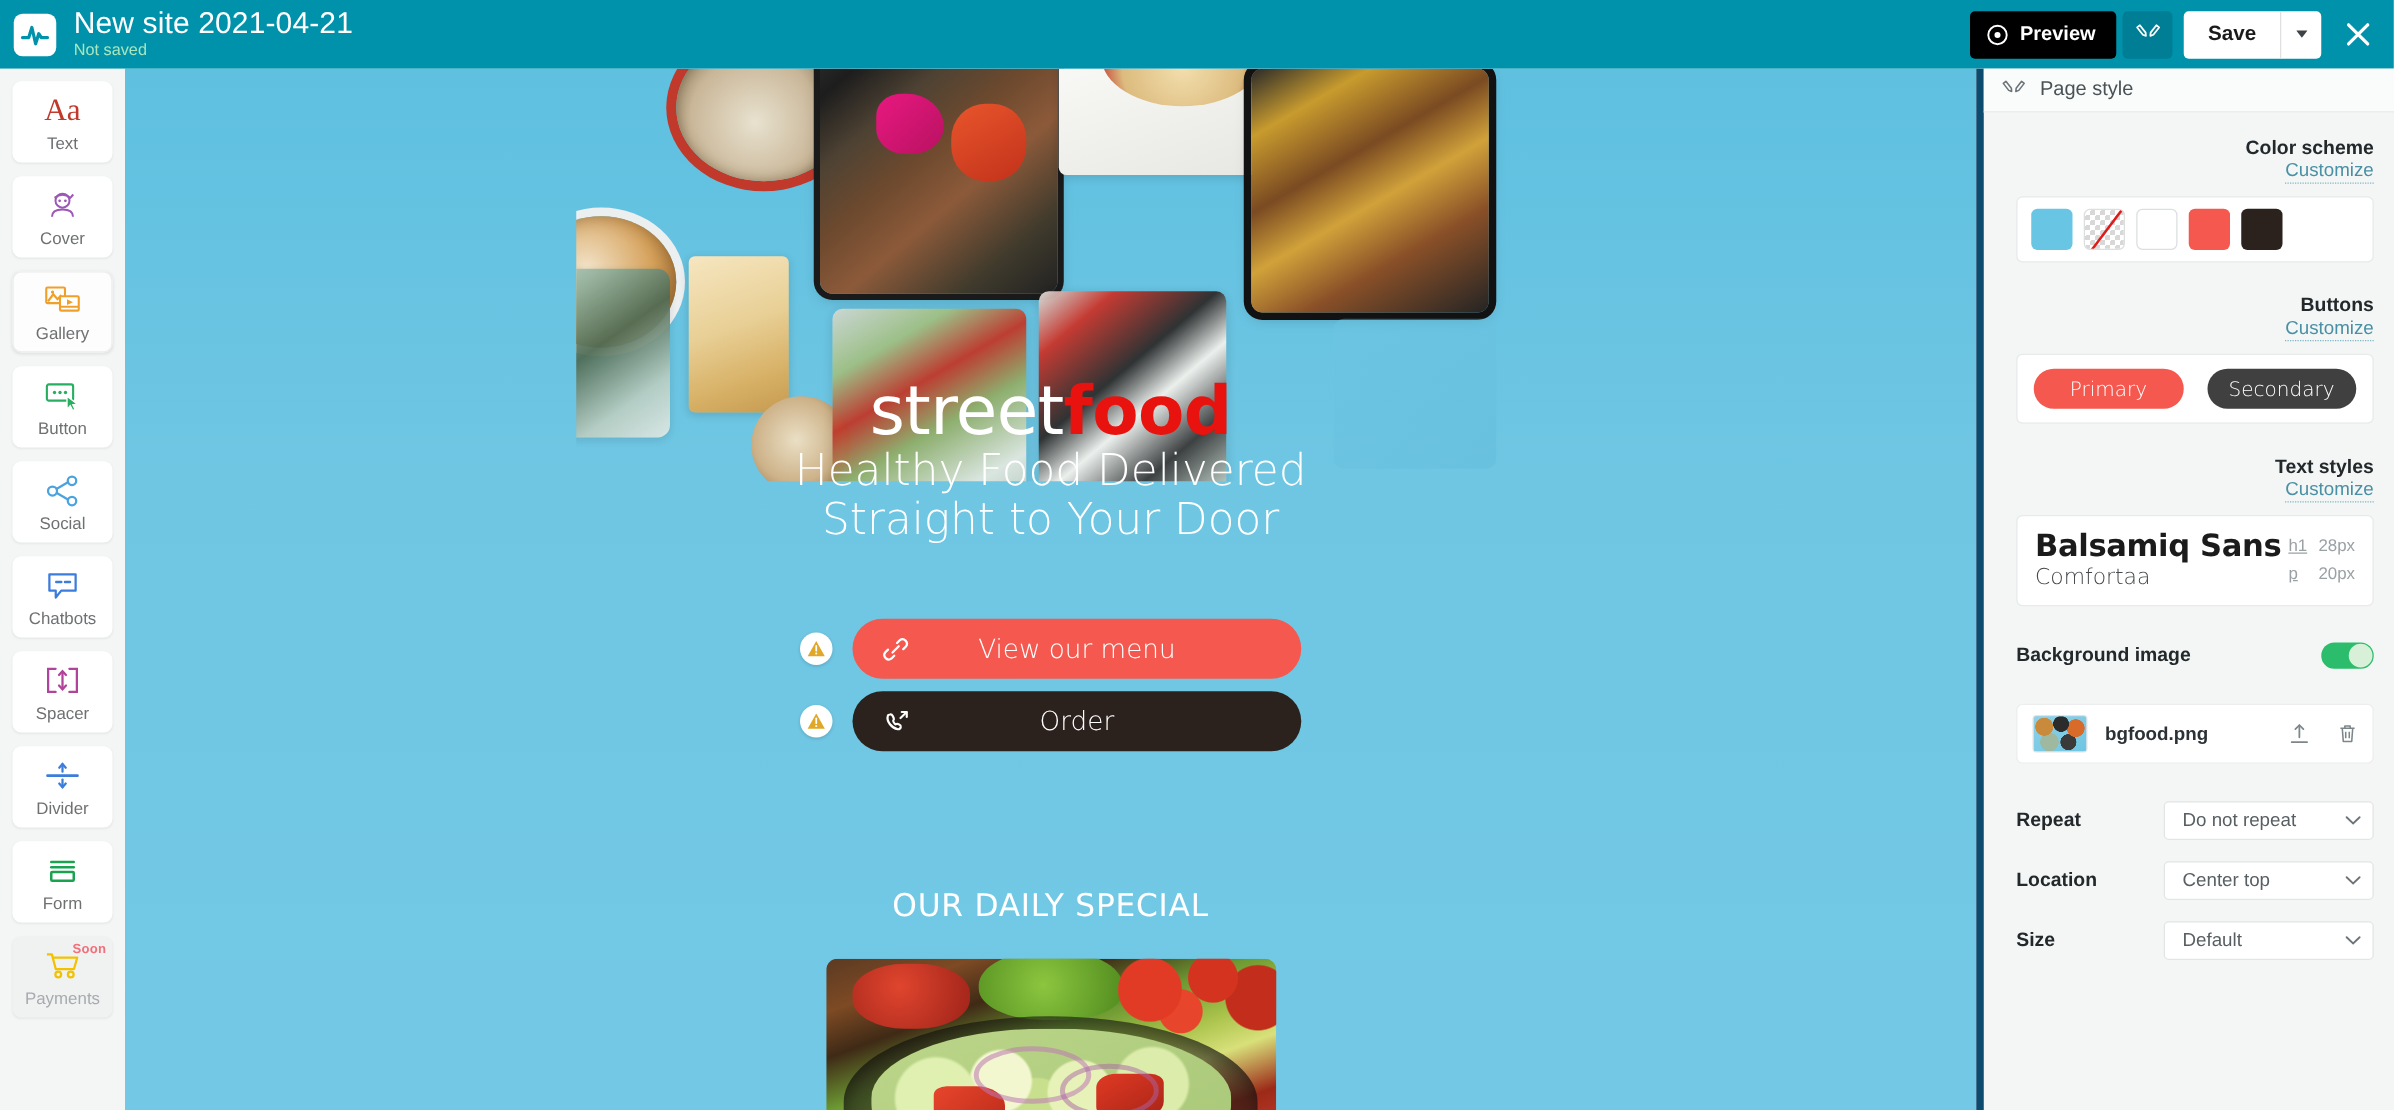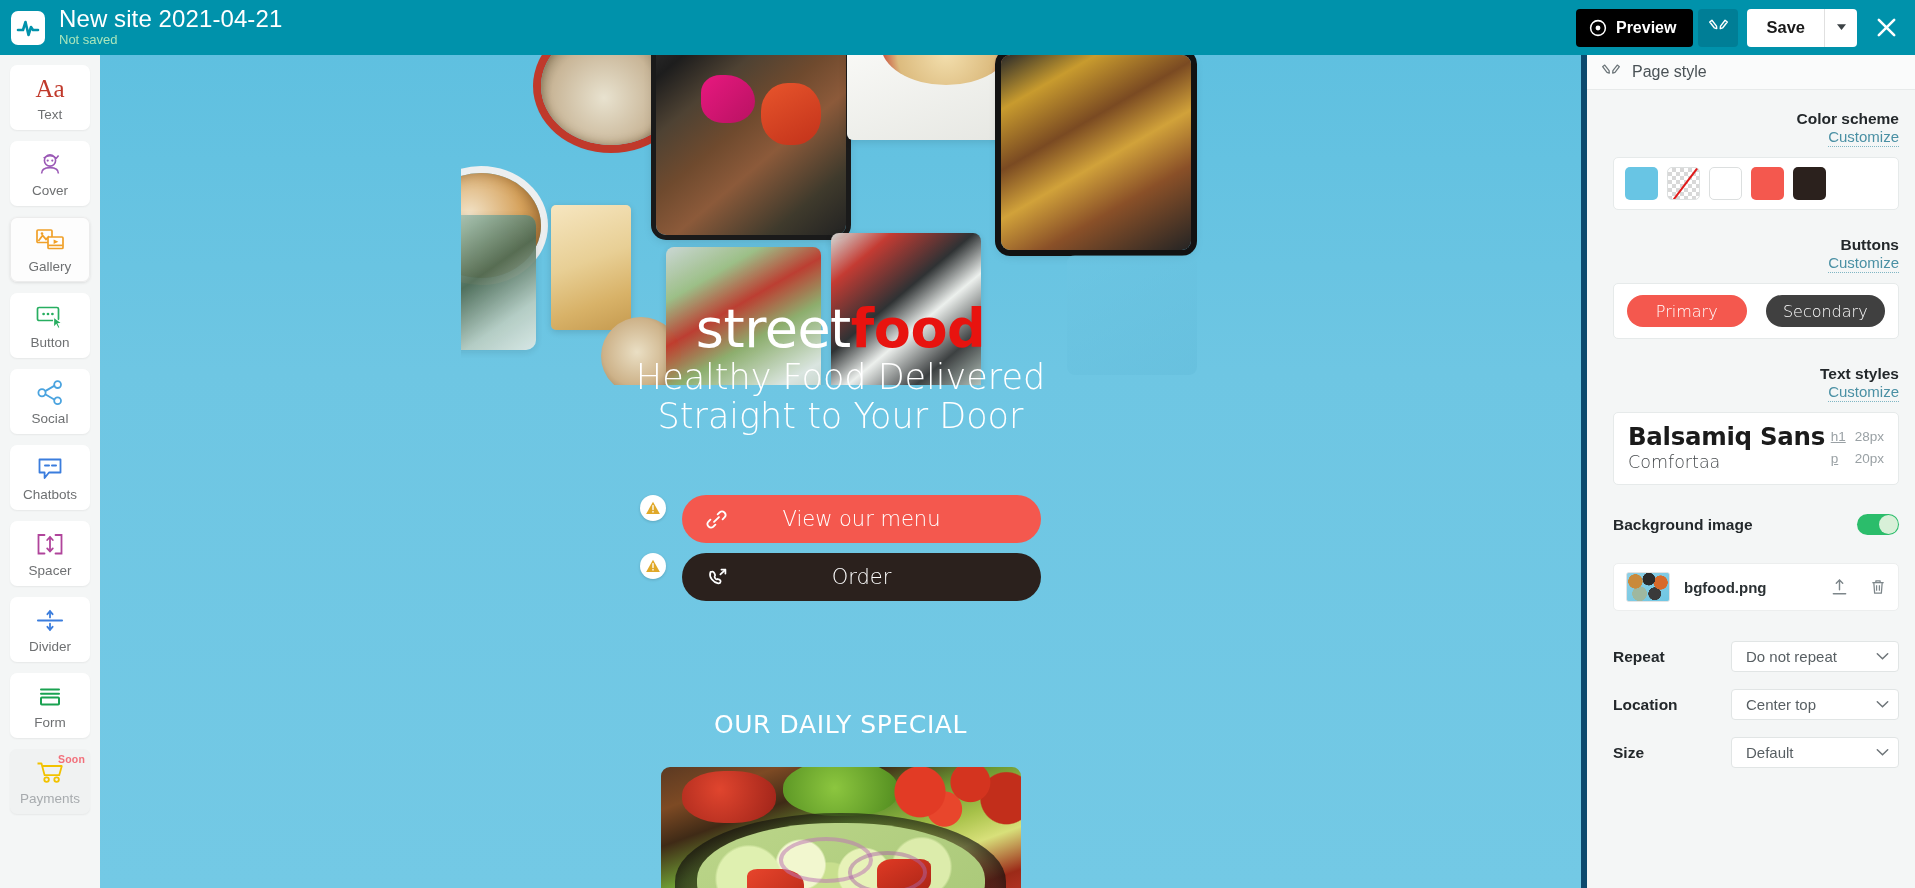--- a/index.html
+++ b/index.html
@@ -91,21 +91,21 @@
     font-family: "DejaVu Sans", sans-serif; font-weight: normal;
   }
   #logo-street { color: #ffffff; }
   #logo-food { color: #e8130f; font-weight: bold; }
   .hero-sub {
     color: #ffffff; font-size: 35px; line-height: 39px;
     font-family: "DejaVu Sans", sans-serif; font-weight: 300;
   }
 
   #hero-buttons { position: absolute; left: 0; top: 440px; width: 1481px; }
-  .btn-row { display: flex; justify-content: center; margin-bottom: 10px; }
+  .btn-row { display: flex; align-items: center; justify-content: center; margin-bottom: 10px; }
   .warn-badge {
     width: 26px; height: 26px; border-radius: 50%; background: #fff;
     display: flex; align-items: center; justify-content: center;
     margin-right: 16px; cursor: pointer; flex: 0 0 auto;
     box-shadow: 0 1px 3px rgba(0,0,0,.16);
   }
   .cta {
     width: 359px; height: 48px; border-radius: 26px; display: flex;
     align-items: center; cursor: pointer; position: relative;
     color: #ffffff; font-size: 21px;

